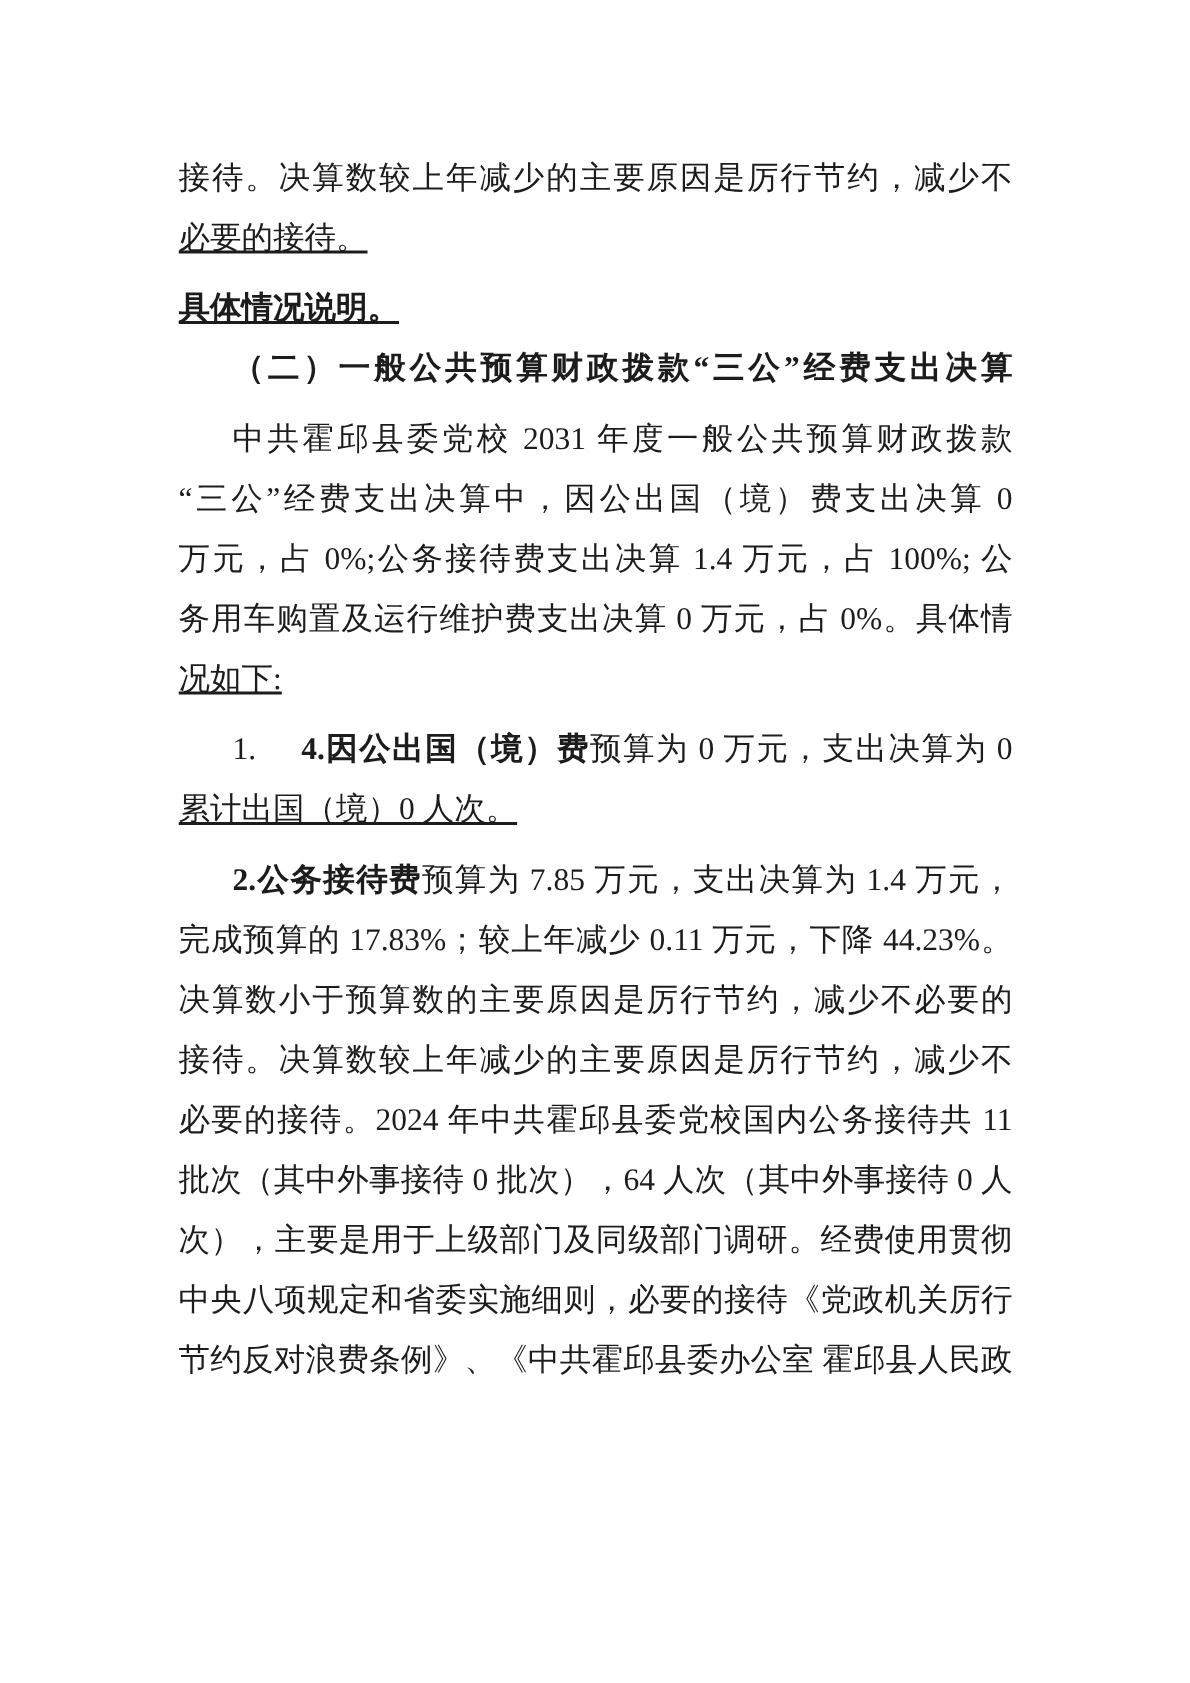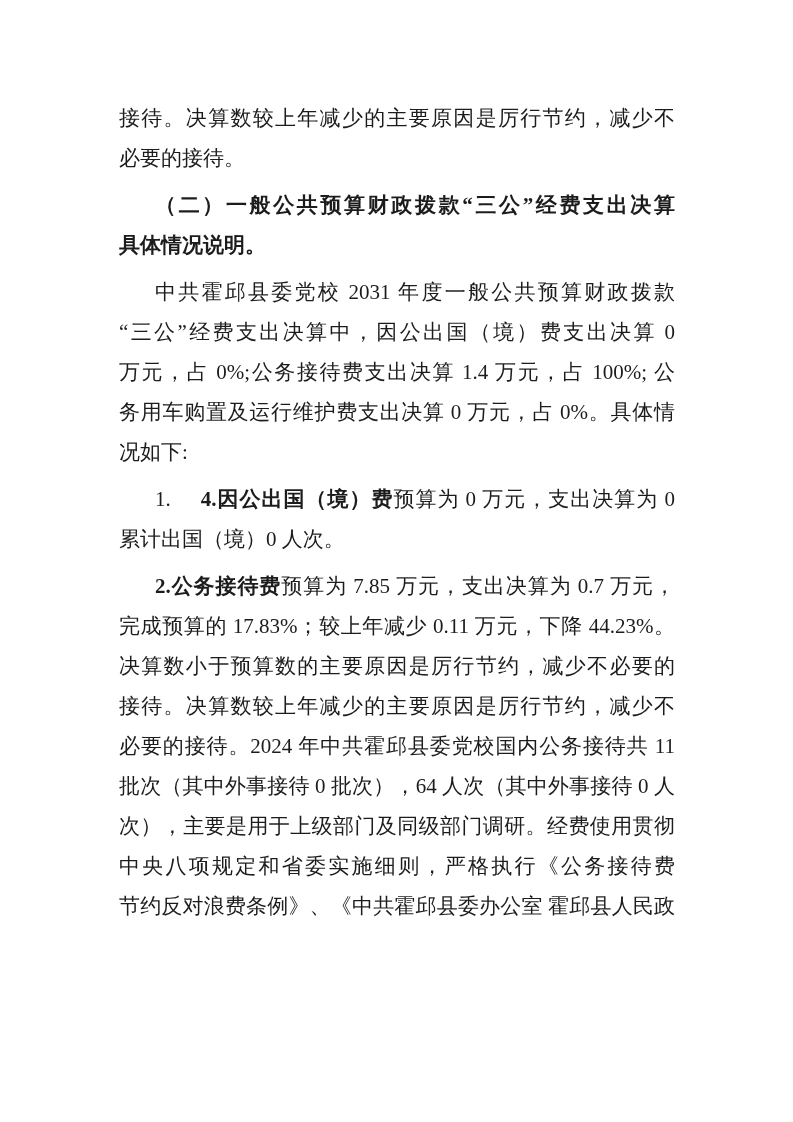--- a/index.html
+++ b/index.html
@@ -31,57 +31,58 @@
     line-height: 40px;
     overflow: hidden;
   }
   .line.justify {
     text-align: justify;
     text-align-last: justify;
   }
   .line.plain {
     text-align: left;
     text-align-last: left;
+    text-decoration: underline;
   }
   .line.indent {
     padding-left: 36px;
   }
   .seg-bold {
     font-weight: 700;
   }
 </style>
 </head>
 <body>
 
 <div class="page">
   <div class="content" id="doc-content">
       <div class="para">
         <div class="line justify"><span>接待。决算数较上年减少的主要原因是厉行节约，减少不</span></div>
         <div class="line plain"><span>必要的接待。</span></div>
       </div>
       <div class="para">
+        <div class="line plain"><span class="seg-bold">具体情况说明。</span></div>
         <div class="line justify indent"><span class="seg-bold">（二）一般公共预算财政拨款“三公”经费支出决算</span></div>
-        <div class="line plain"><span class="seg-bold">具体情况说明。</span></div>
       </div>
       <div class="para">
         <div class="line justify indent"><span>中共霍邱县委党校 2031 年度一般公共预算财政拨款</span></div>
         <div class="line justify"><span>“三公”经费支出决算中，因公出国（境）费支出决算 0</span></div>
         <div class="line justify"><span>万元，占 0%;公务接待费支出决算 1.4 万元，占 100%; 公</span></div>
         <div class="line justify"><span>务用车购置及运行维护费支出决算 0 万元，占 0%。具体情</span></div>
         <div class="line plain"><span>况如下:</span></div>
       </div>
       <div class="para">
         <div class="line justify indent"><span style="padding-right: 30px;">1.</span><span class="seg-bold">4.因公出国（境）费</span><span>预算为 0 万元，支出决算为 0</span></div>
         <div class="line plain"><span>累计出国（境）0 人次。</span></div>
       </div>
       <div class="para">
-        <div class="line justify indent"><span class="seg-bold">2.公务接待费</span><span>预算为 7.85 万元，支出决算为 0.7 万元，</span></div>
+        <div class="line justify indent"><span class="seg-bold">2.公务接待费</span><span>预算为 7.85 万元，支出决算为 1.4 万元，</span></div>
         <div class="line justify"><span>完成预算的 17.83%；较上年减少 0.11 万元，下降 44.23%。</span></div>
         <div class="line justify"><span>决算数小于预算数的主要原因是厉行节约，减少不必要的</span></div>
         <div class="line justify"><span>接待。决算数较上年减少的主要原因是厉行节约，减少不</span></div>
         <div class="line justify"><span>必要的接待。2024 年中共霍邱县委党校国内公务接待共 11</span></div>
         <div class="line justify"><span>批次（其中外事接待 0 批次），64 人次（其中外事接待 0 人</span></div>
         <div class="line justify"><span>次），主要是用于上级部门及同级部门调研。经费使用贯彻</span></div>
-        <div class="line justify"><span>中央八项规定和省委实施细则，严格执行《公务接待费</span></div>
+        <div class="line justify"><span>中央八项规定和省委实施细则，必要的接待《党政机关厉行</span></div>
         <div class="line justify"><span>节约反对浪费条例》、《中共霍邱县委办公室 霍邱县人民政</span></div>
       </div>
     </div>
 </div>
 
 </body></html>

